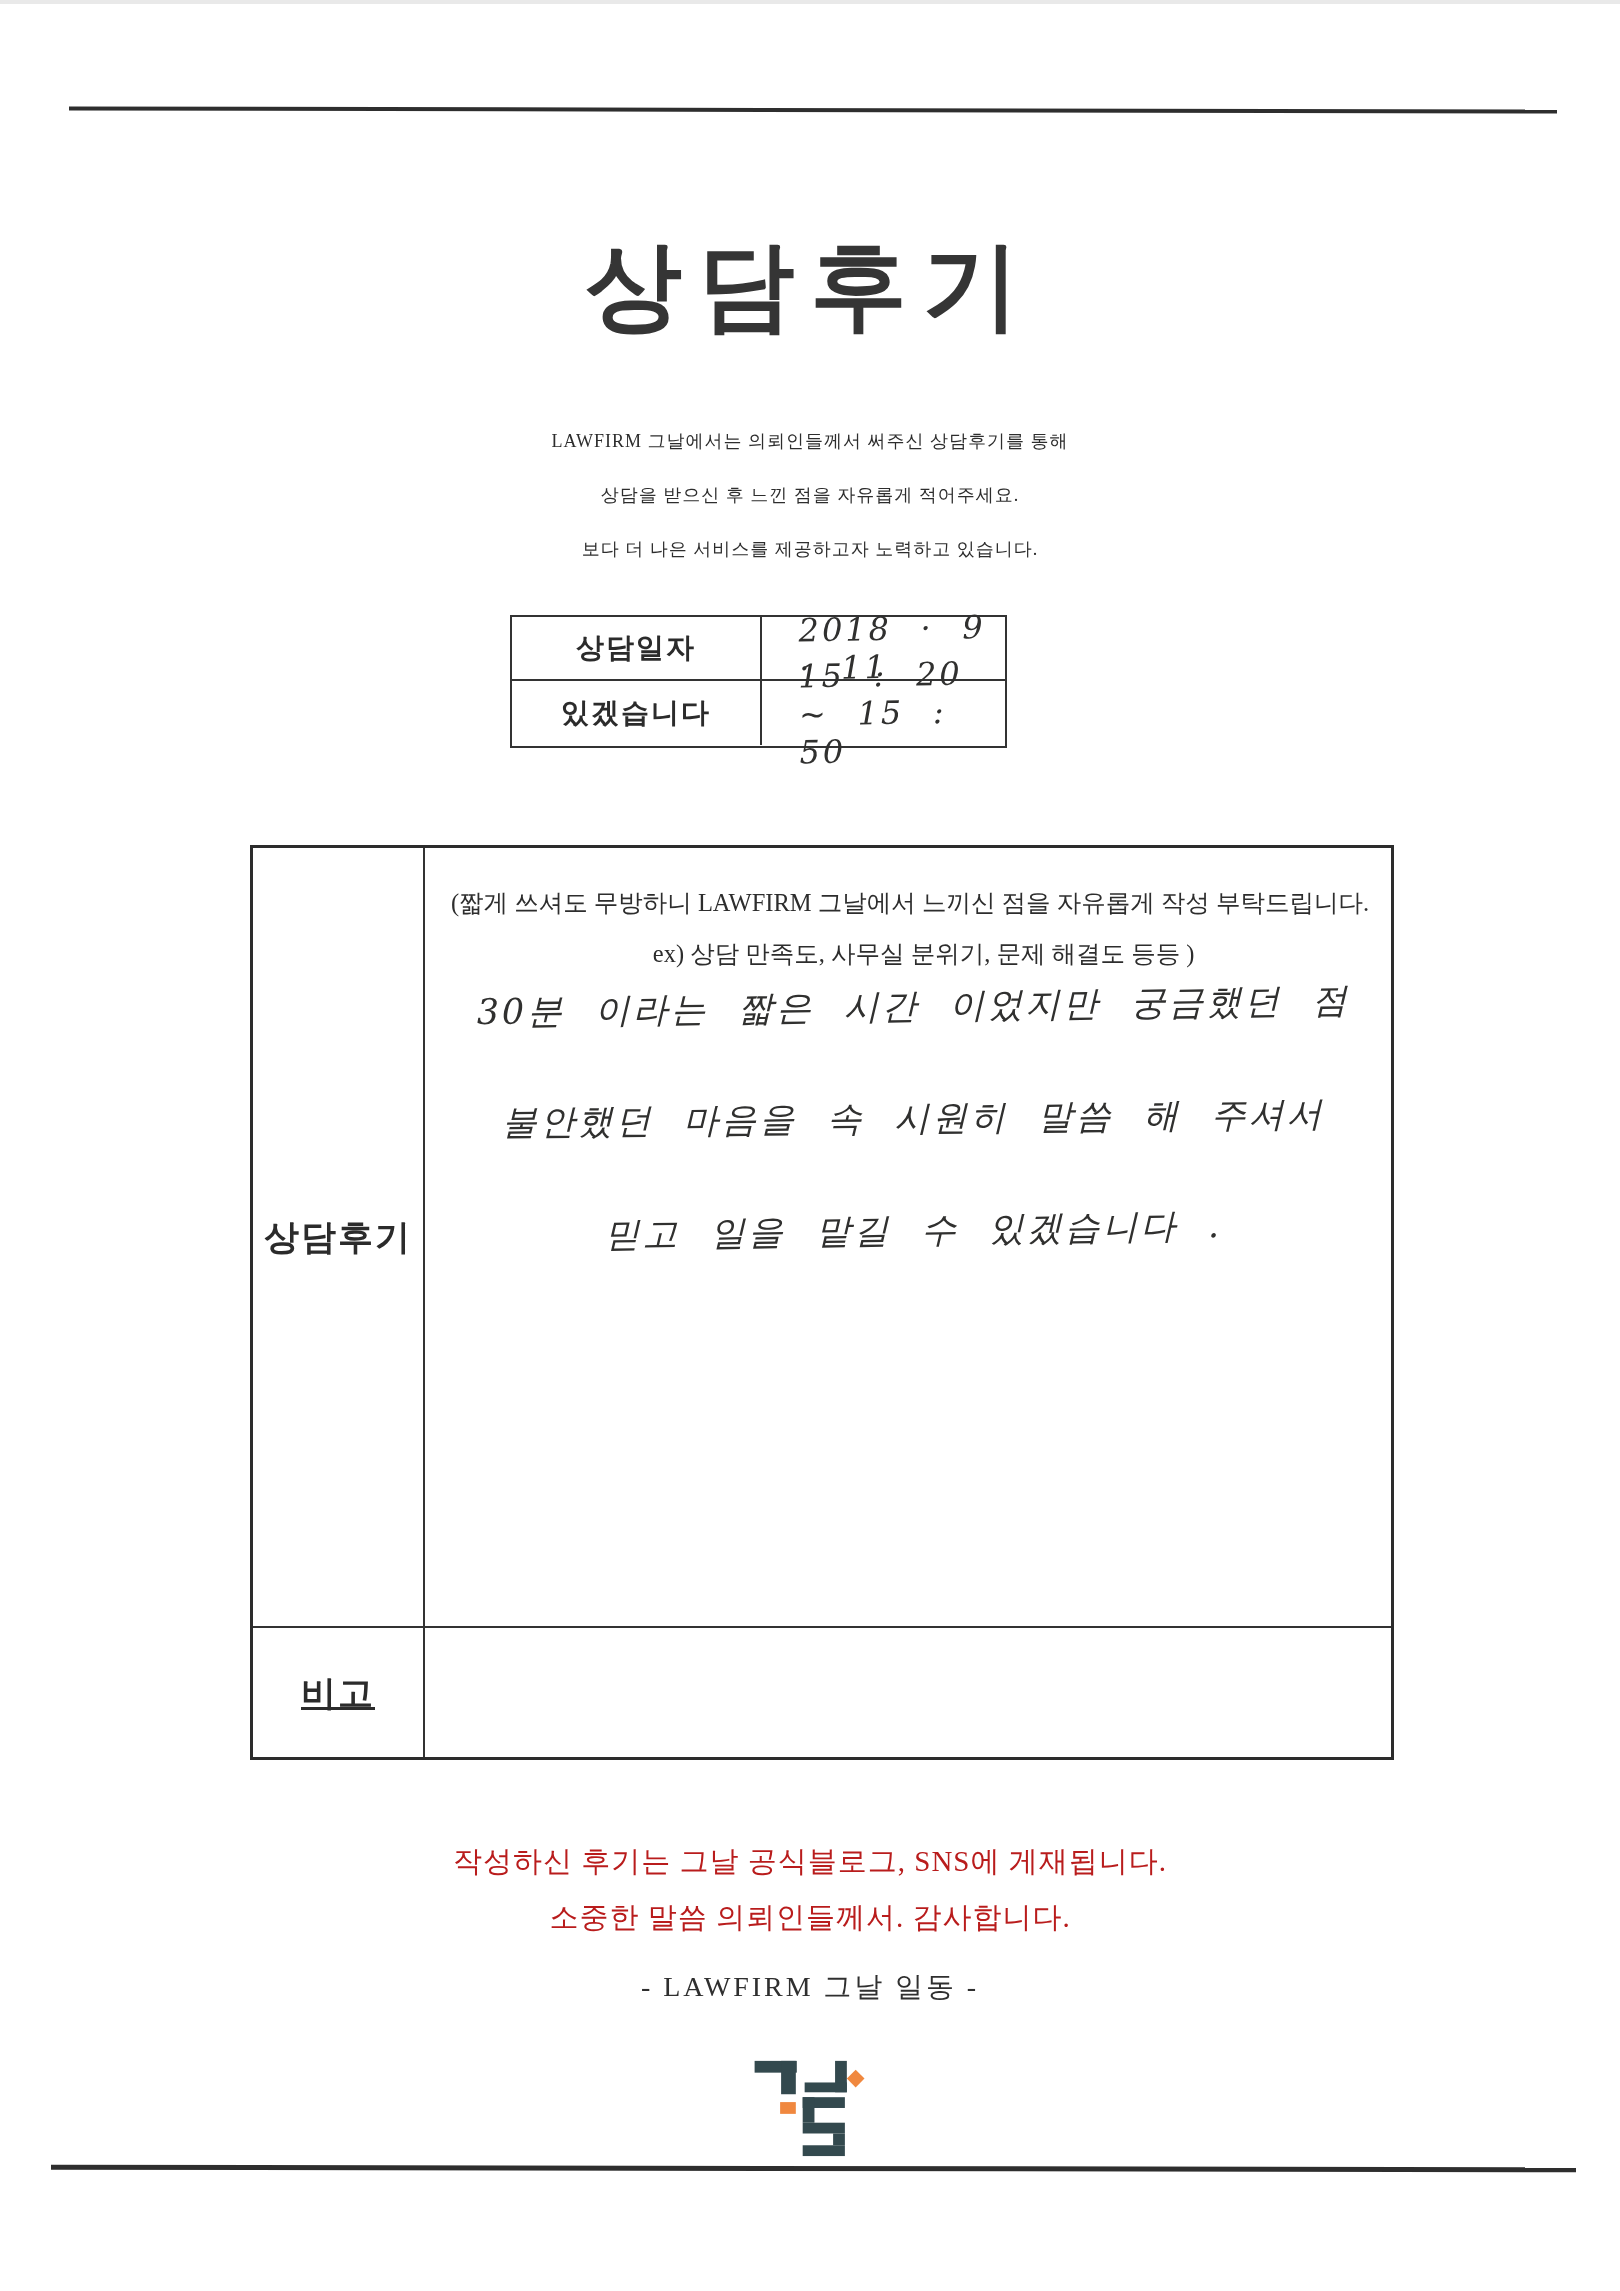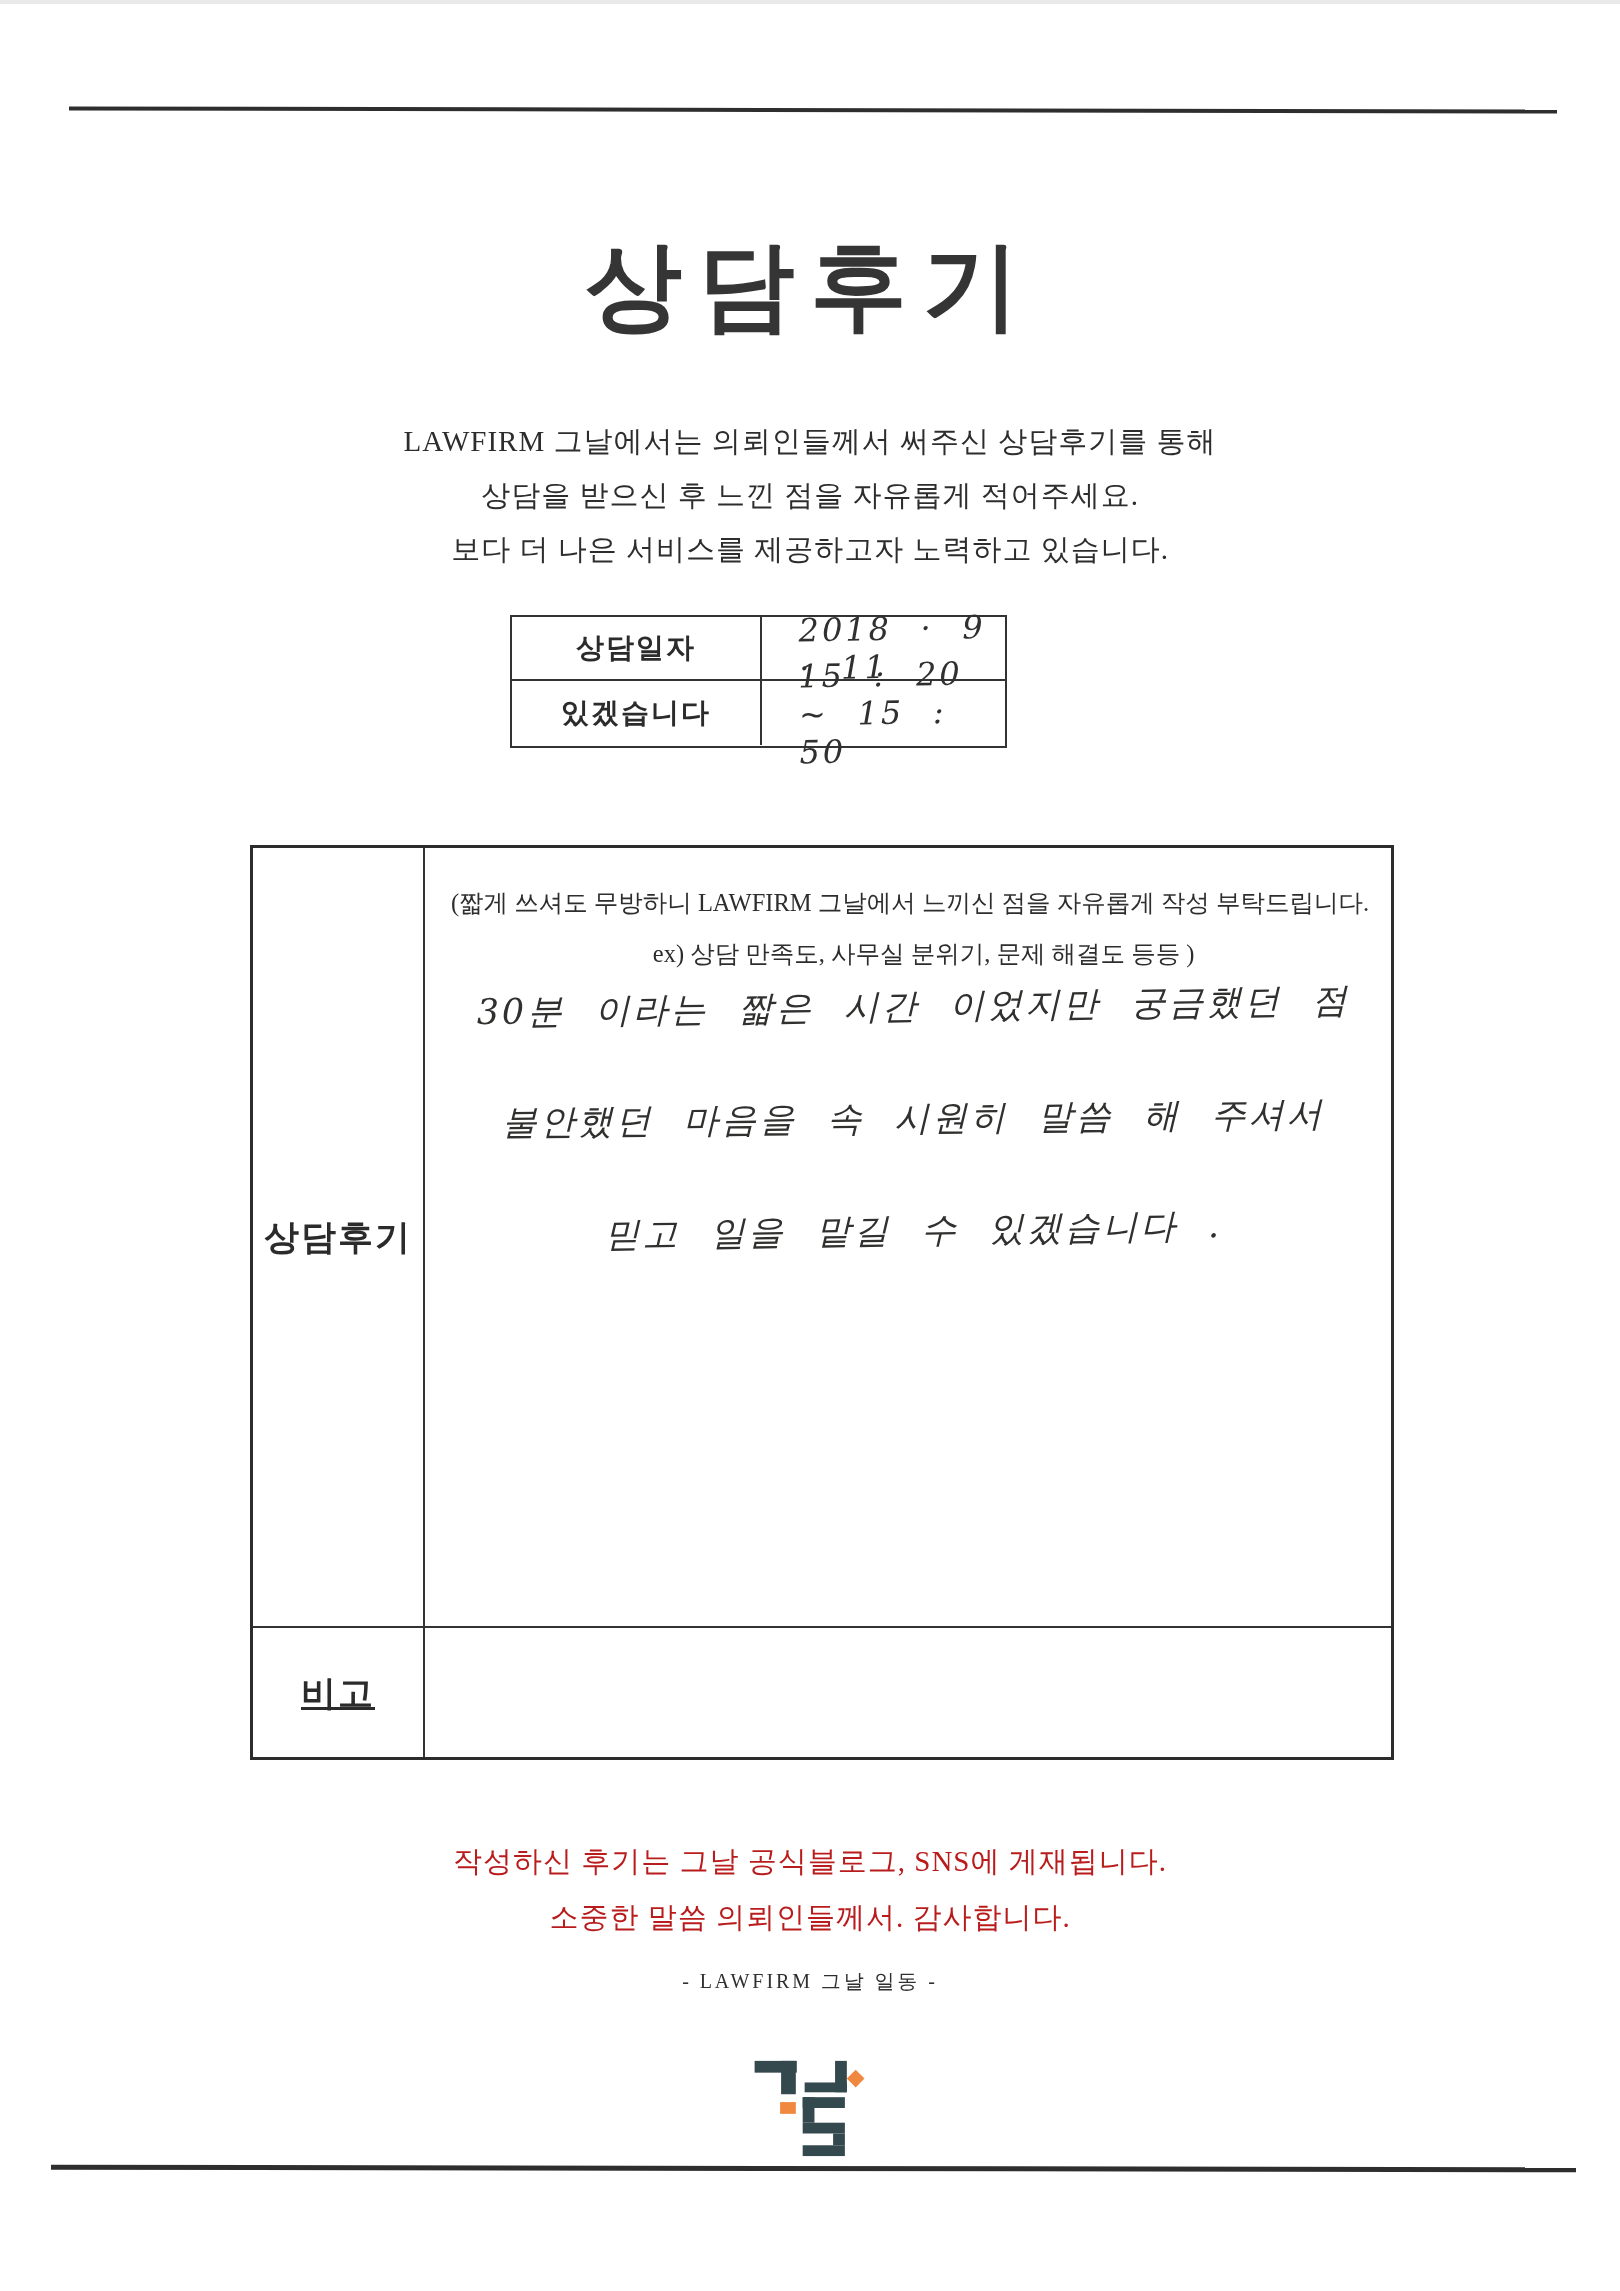--- a/index.html
+++ b/index.html
@@ -13,21 +13,21 @@
 
   .rule{position:absolute;background:var(--line);}
   .rule.top{left:69px;top:104px;width:1488px;height:3.9px;transform:rotate(0.12deg);}
   .rule.bottom{left:51px;top:2162px;width:1525px;height:4.9px;transform:rotate(0.1deg);}
 
   .title{position:absolute;left:0;top:218px;width:100%;text-align:center;
     font-size:97px;font-weight:700;letter-spacing:0.16em;color:#353535;
     font-family:"DejaVu Serif","Liberation Serif",serif;}
 
   .intro{position:absolute;left:0;top:410px;width:100%;text-align:center;
-    font-size:29px;line-height:54px;color:#2d2d2d;letter-spacing:1px;}
+    font-size:18px;line-height:54px;color:#2d2d2d;letter-spacing:1px;}
 
   
   .info-table{position:absolute;left:510px;top:611px;width:497px;height:133px;
     border:2.9px solid #333;}
   .info-row{position:relative;width:100%;height:64px;}
   .info-row.first{border-bottom:2px solid #333;}
   .info-label{position:absolute;left:0;top:0;width:250px;height:100%;
     border-right:2px solid #333;display:flex;align-items:center;justify-content:center;
     font-size:28px;font-weight:600;letter-spacing:2px;}
   .info-value{position:absolute;left:250px;top:0;right:0;height:100%;
@@ -53,21 +53,21 @@
   .hw-line{position:absolute;left:34px;right:19.6px;font-size:35px;}
   .hw-line.l1{top:135px;transform:rotate(-0.8deg);}
   .hw-line.l2{top:247px;transform:rotate(-0.6deg);}
   .hw-line.l3{top:359px;transform:rotate(-0.9deg);}
   .rt-remarks-body{position:absolute;left:172px;top:780px;right:0;height:131px;
     font-size:27.4px;display:flex;align-items:center;padding-left:29px;}
 
   .footer-note{position:absolute;left:0;top:1829px;width:100%;text-align:center;
     font-size:29px;line-height:56px;color:#b91c1c;letter-spacing:1px;}
   .signoff{position:absolute;left:0;top:1964px;width:100%;text-align:center;
-    font-size:20px;letter-spacing:2.9px;color:#2f2f2f;}
+    font-size:28px;letter-spacing:2.9px;color:#2f2f2f;}
 
   .logo{position:absolute;left:734px;top:2044px;width:157px;height:118px;}
   .logo .dark{fill:var(--logo-dark);}
   .logo .orange{fill:var(--logo-orange);}
 </style>
 </head>
 <body>
 
 <div class="page">
 

